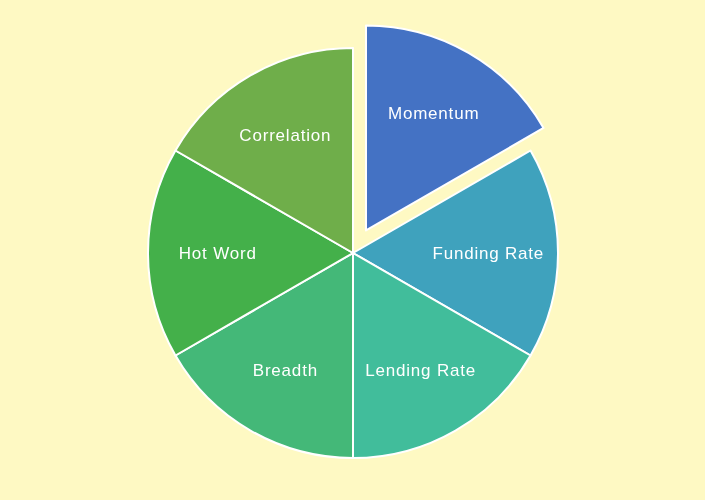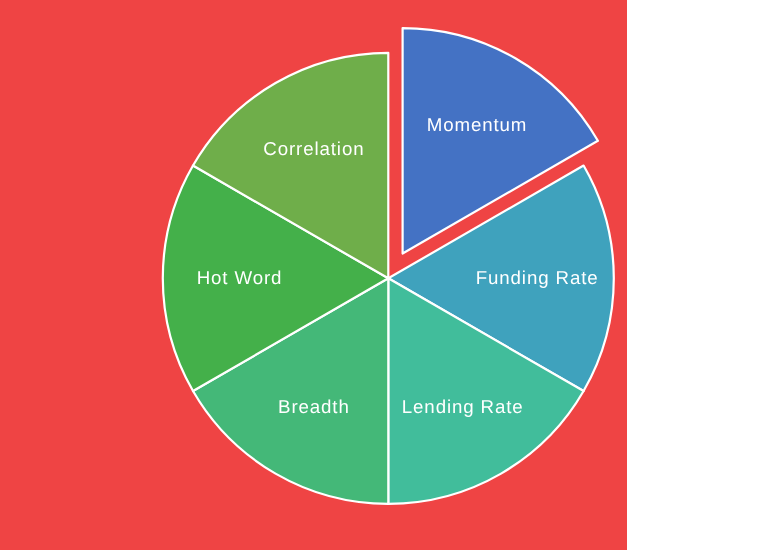--- a/index.html
+++ b/index.html
@@ -6,23 +6,23 @@
     margin: 0;
     padding: 0;
     background: #ffffff;
     width: 705px;
     height: 500px;
     overflow: hidden;
     font-family: "Liberation Sans", sans-serif;
   }
   .chart-wrap {
     position: relative;
-    width: 570px;
+    width: 705px;
     height: 500px;
-    background: #ef4444;
+    background: #fef9c3;
   }
   svg {
     display: block;
   }
   .slice-label {
     font-family: "Liberation Sans", sans-serif;
     font-size: 17px;
     letter-spacing: 0.8px;
     font-weight: 400;
     pointer-events: none;

